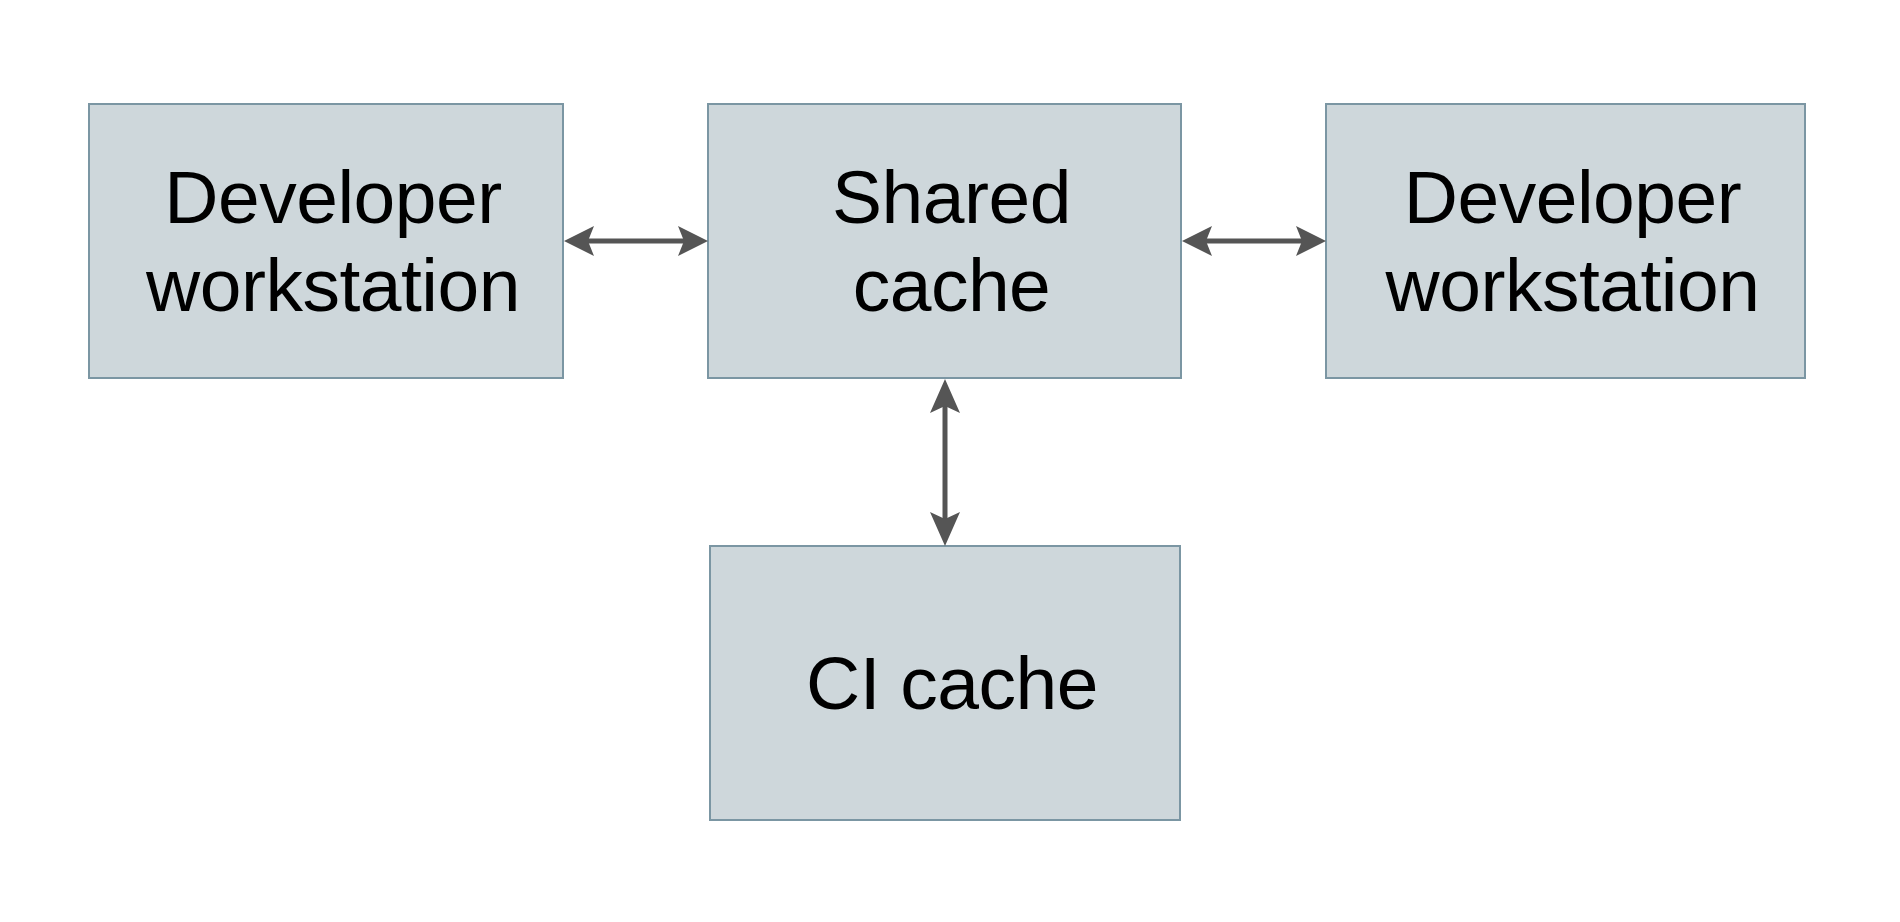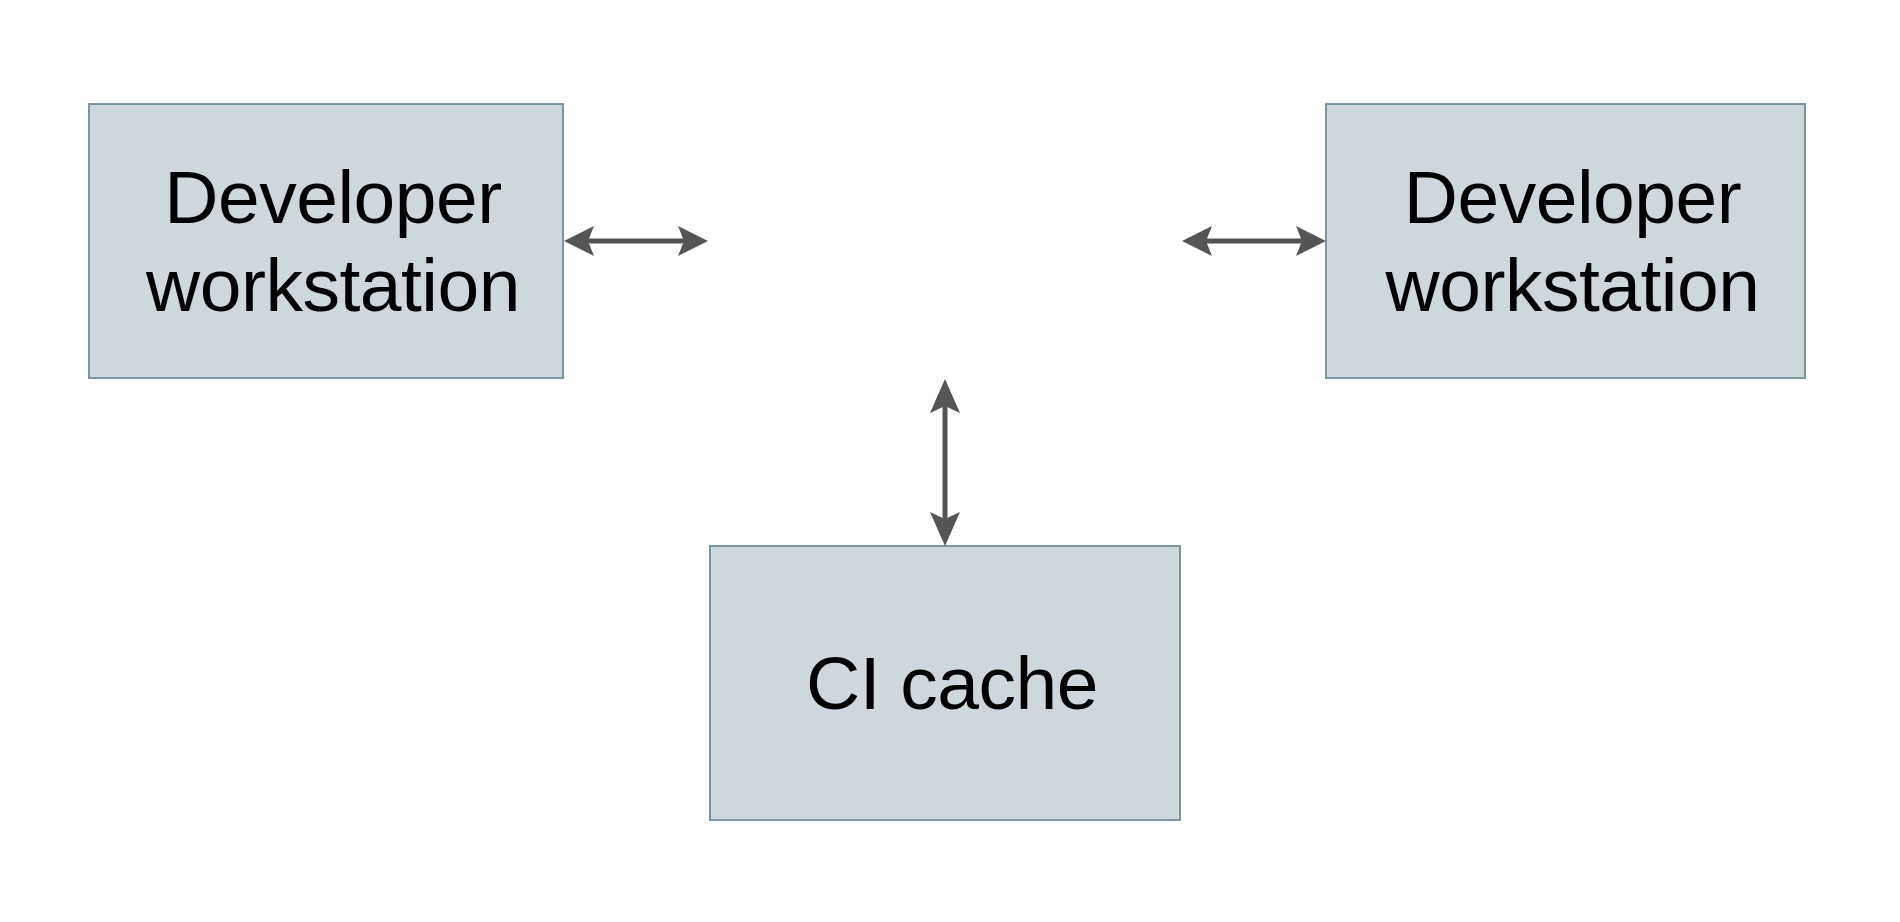--- a/index.html
+++ b/index.html
@@ -49,20 +49,24 @@
 </head>
 <body>
 
 <div id="canvas" style="background: rgb(255, 255, 255);">
 
   <div class="node" id="node-0" style="left: 88px; top: 103px; width: 476px; height: 276px; background: rgb(206, 215, 219); border-color: rgb(123, 150, 163);">
     <span class="node-label" style="color: rgb(0, 0, 0);">Developer
 workstation</span>
   </div>
 
+  <div class="node" id="node-1" style="left: 707px; top: 103px; width: 475px; height: 276px; background: rgb(206, 215, 219); border-color: rgb(123, 150, 163);">
+    <span class="node-label" style="color: rgb(0, 0, 0);">Shared
+cache</span>
+  </div>
 
   <div class="node" id="node-2" style="left: 1325px; top: 103px; width: 481px; height: 276px; background: rgb(206, 215, 219); border-color: rgb(123, 150, 163);">
     <span class="node-label" style="color: rgb(0, 0, 0);">Developer
 workstation</span>
   </div>
 
   <div class="node" id="node-3" style="left: 709px; top: 545px; width: 472px; height: 276px; background: rgb(206, 215, 219); border-color: rgb(123, 150, 163);">
     <span class="node-label" style="color: rgb(0, 0, 0);">CI cache</span>
   </div>
 

